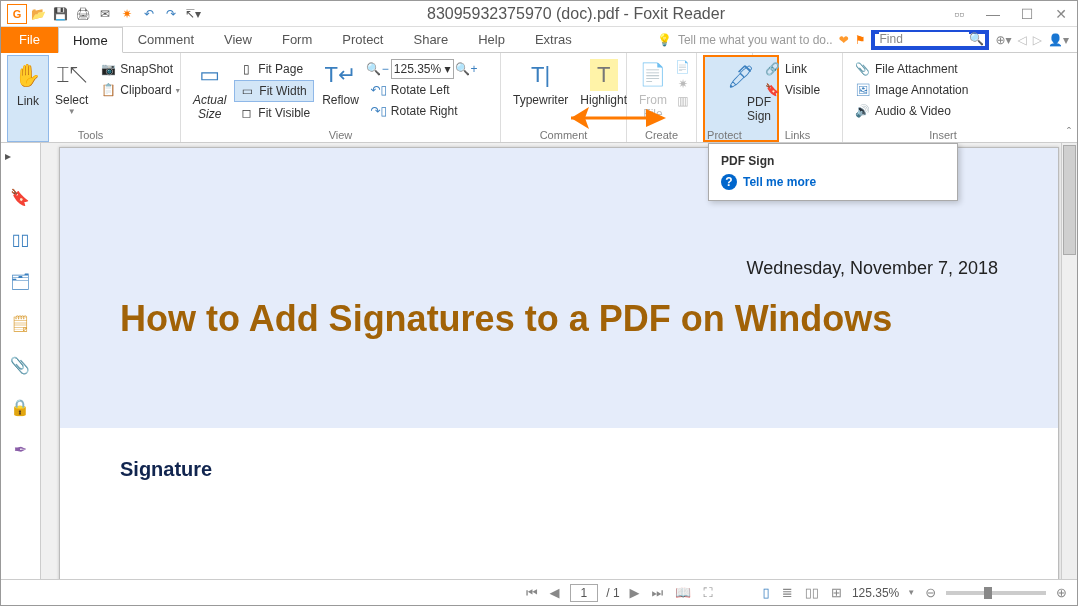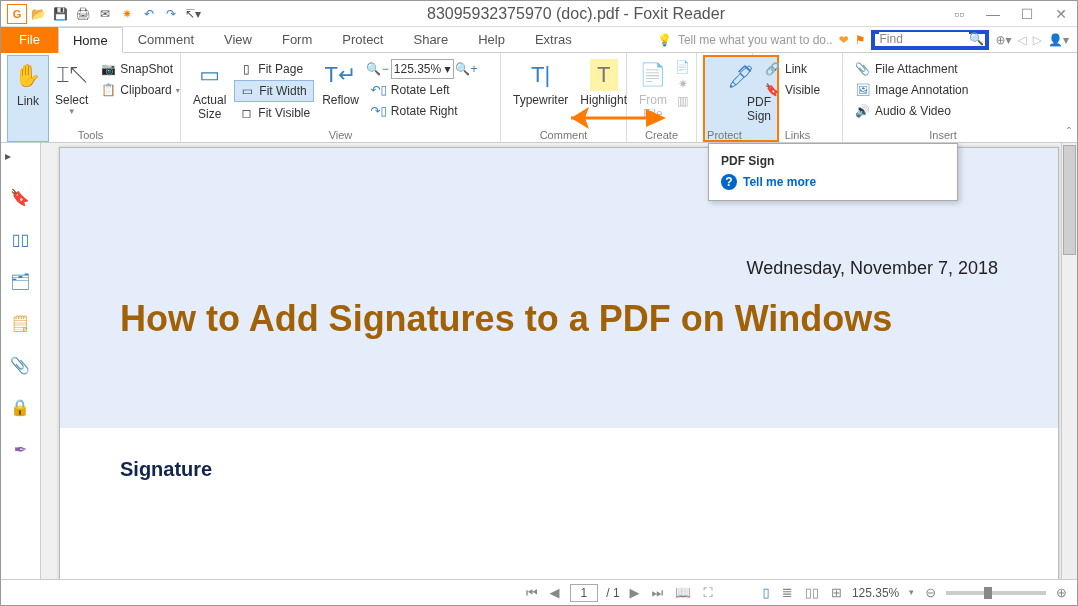--- a/index.html
+++ b/index.html
@@ -153,21 +153,21 @@
         </div>
       </div>
     </div>
     <div class="ribbon-group-label">Tools</div>
   </div>
 
   <div class="ribbon-group" style="width:320px;">
     <div class="ribbon-body">
       <div class="big-btn">
         <div class="icon-slot" style="color:#3a7fbf;">▭</div>
-        <span style="white-space:pre;">Actual
+        <span style="white-space:pre;font-style:italic;">Actual
 Size</span>
       </div>
       <div class="col">
         <div class="small-btn">
             <span class="ico">▯</span>
             <span>Fit Page</span>
           </div>
         <div class="small-btn active">
             <span class="ico">▭</span>
             <span>Fit Width</span>

